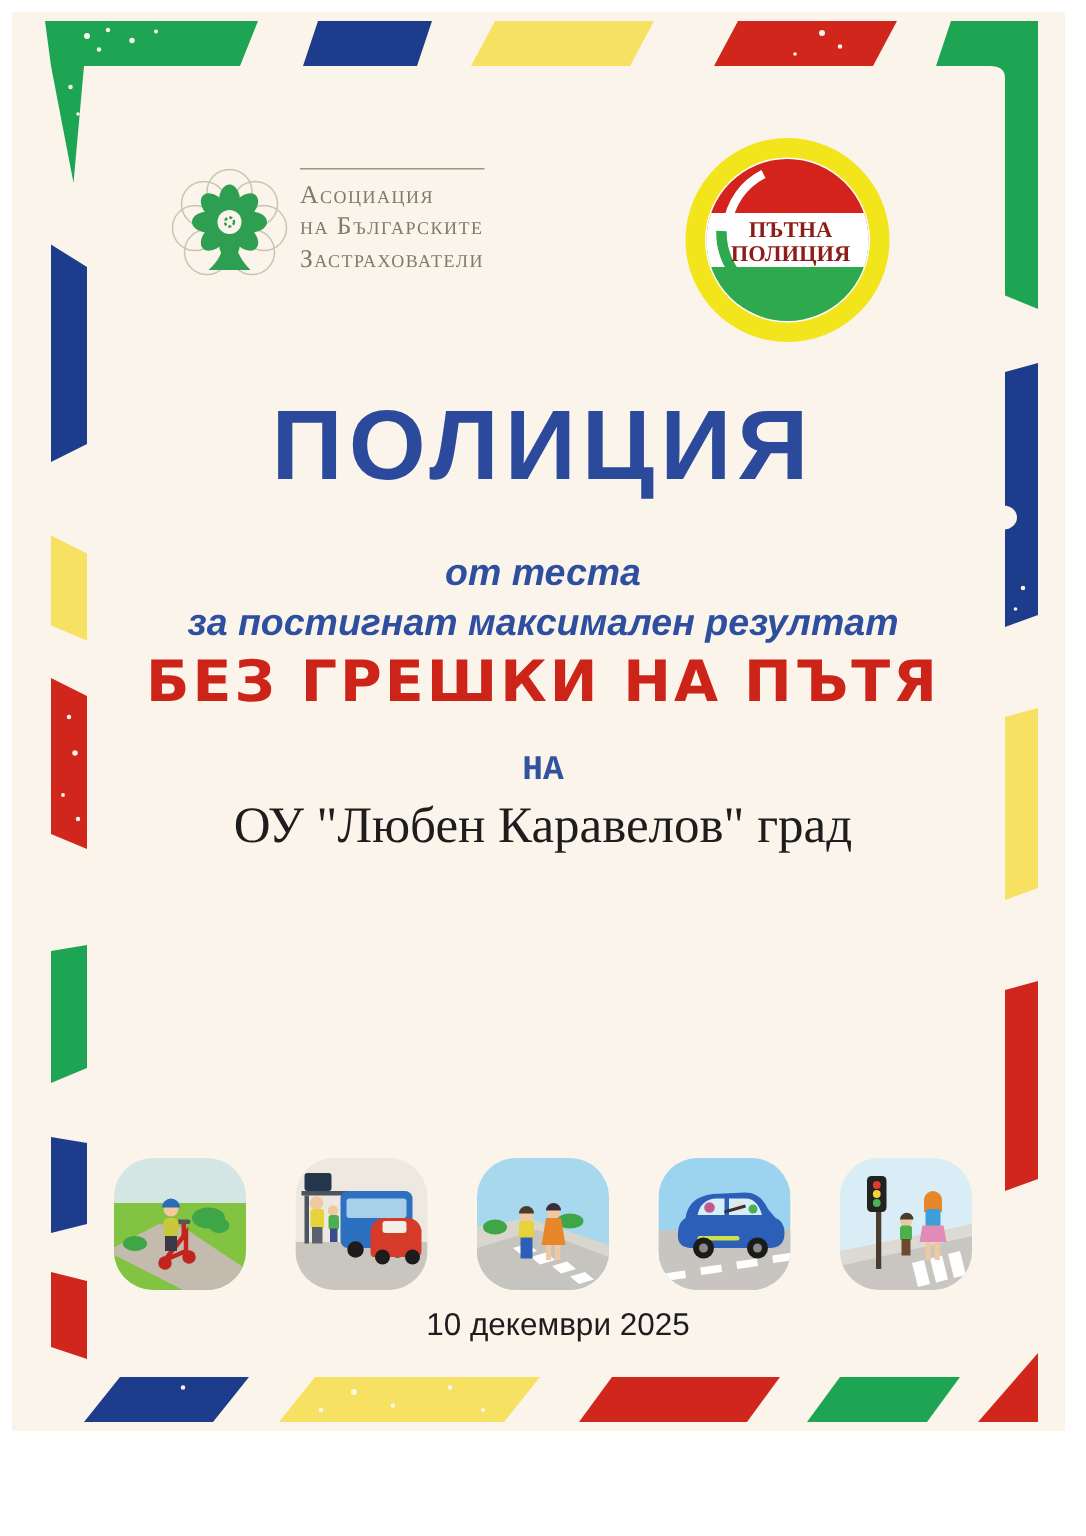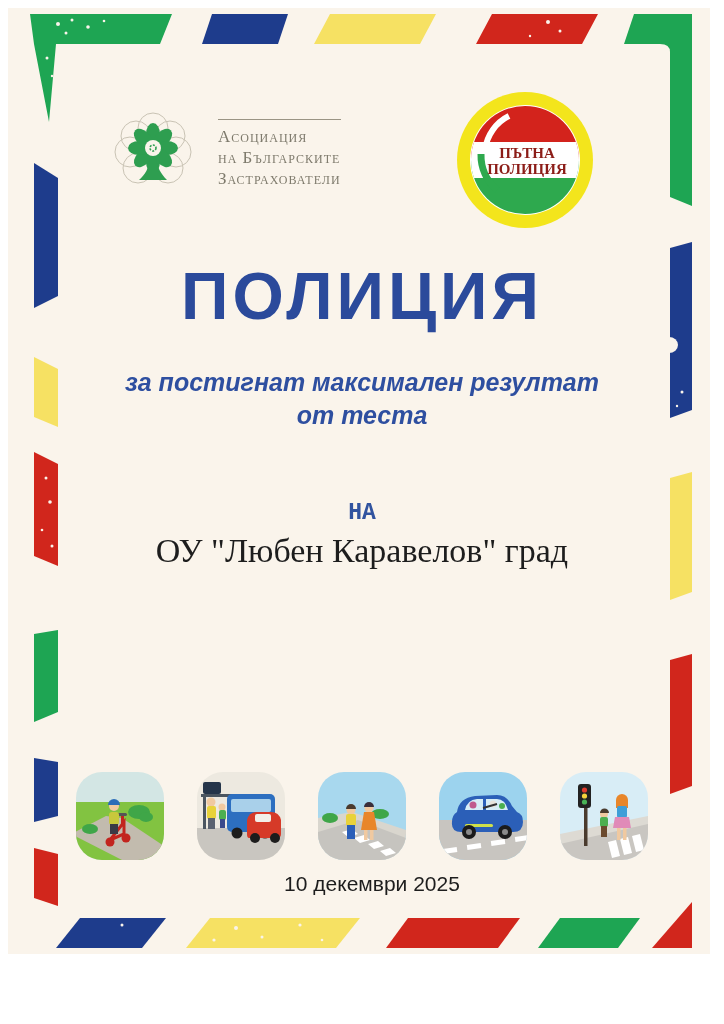--- a/index.html
+++ b/index.html
@@ -4,21 +4,21 @@
 <style>
   html,body{margin:0;padding:0;}
   body{width:724px;height:1024px;background:#ffffff;overflow:hidden;
        font-family:"Liberation Sans",sans-serif;}
   .canvas{position:relative;width:724px;height:1024px;background:#ffffff;}
   .page{position:absolute;left:8px;top:8px;width:702px;height:946px;background:#FAF4EB;z-index:0;}
   .border-svg{position:absolute;left:0;top:0;z-index:1;pointer-events:none;}
   .content{position:absolute;left:0;top:0;width:724px;height:1024px;z-index:2;}
 
   
-  .abz{position:absolute;left:112px;top:112px;display:flex;align-items:center;gap:24px;}
+  .abz{position:absolute;left:112px;top:112px;display:flex;gap:6px;}
   .abz-text{border-top:1px solid #9a9484;padding-top:6px;
             font-family:"Liberation Serif",serif;font-variant:small-caps;
             color:#7E7A6C;font-size:17px;line-height:1.25;letter-spacing:1px;}
   .badge{position:absolute;left:455px;top:90px;}
 
   
   .title{position:absolute;left:0;top:258px;width:724px;text-align:center;
          font-size:66px;font-weight:bold;letter-spacing:4px;color:#2B4A9B;margin:0;}
   .subtitle{position:absolute;left:0;top:366px;width:724px;text-align:center;
             font-style:italic;font-weight:bold;font-size:25px;line-height:1.3;color:#2E4FA0;}
@@ -162,24 +162,25 @@
           <path d="M26,64 A46,46 0 0 0 42,100" stroke="#2EA94E" stroke-width="7" fill="none"></path>
         </g>
         <text x="72" y="68" text-anchor="middle" font-family="Liberation Serif, serif" font-size="15" font-weight="bold" fill="#8C1D18">ПЪТНА</text>
         <text x="72" y="84" text-anchor="middle" font-family="Liberation Serif, serif" font-size="15" font-weight="bold" fill="#8C1D18">ПОЛИЦИЯ</text>
       </svg>
     </div>
 
     <h1 class="title">ПОЛИЦИЯ</h1>
 
     <div class="subtitle">
+      <div>от теста</div>
       <div>за постигнат максимален резултат</div>
-      <div>от теста</div>
-    </div>
-
+    </div>
+
+    <h2 class="testname">БЕЗ ГРЕШКИ НА ПЪТЯ</h2>
 
     <div class="na">НА</div>
 
     <div class="recipient">
       <div>ОУ "Любен Каравелов" град</div>
     </div>
 
     <div class="tiles">
 
       <figure class="tile">

